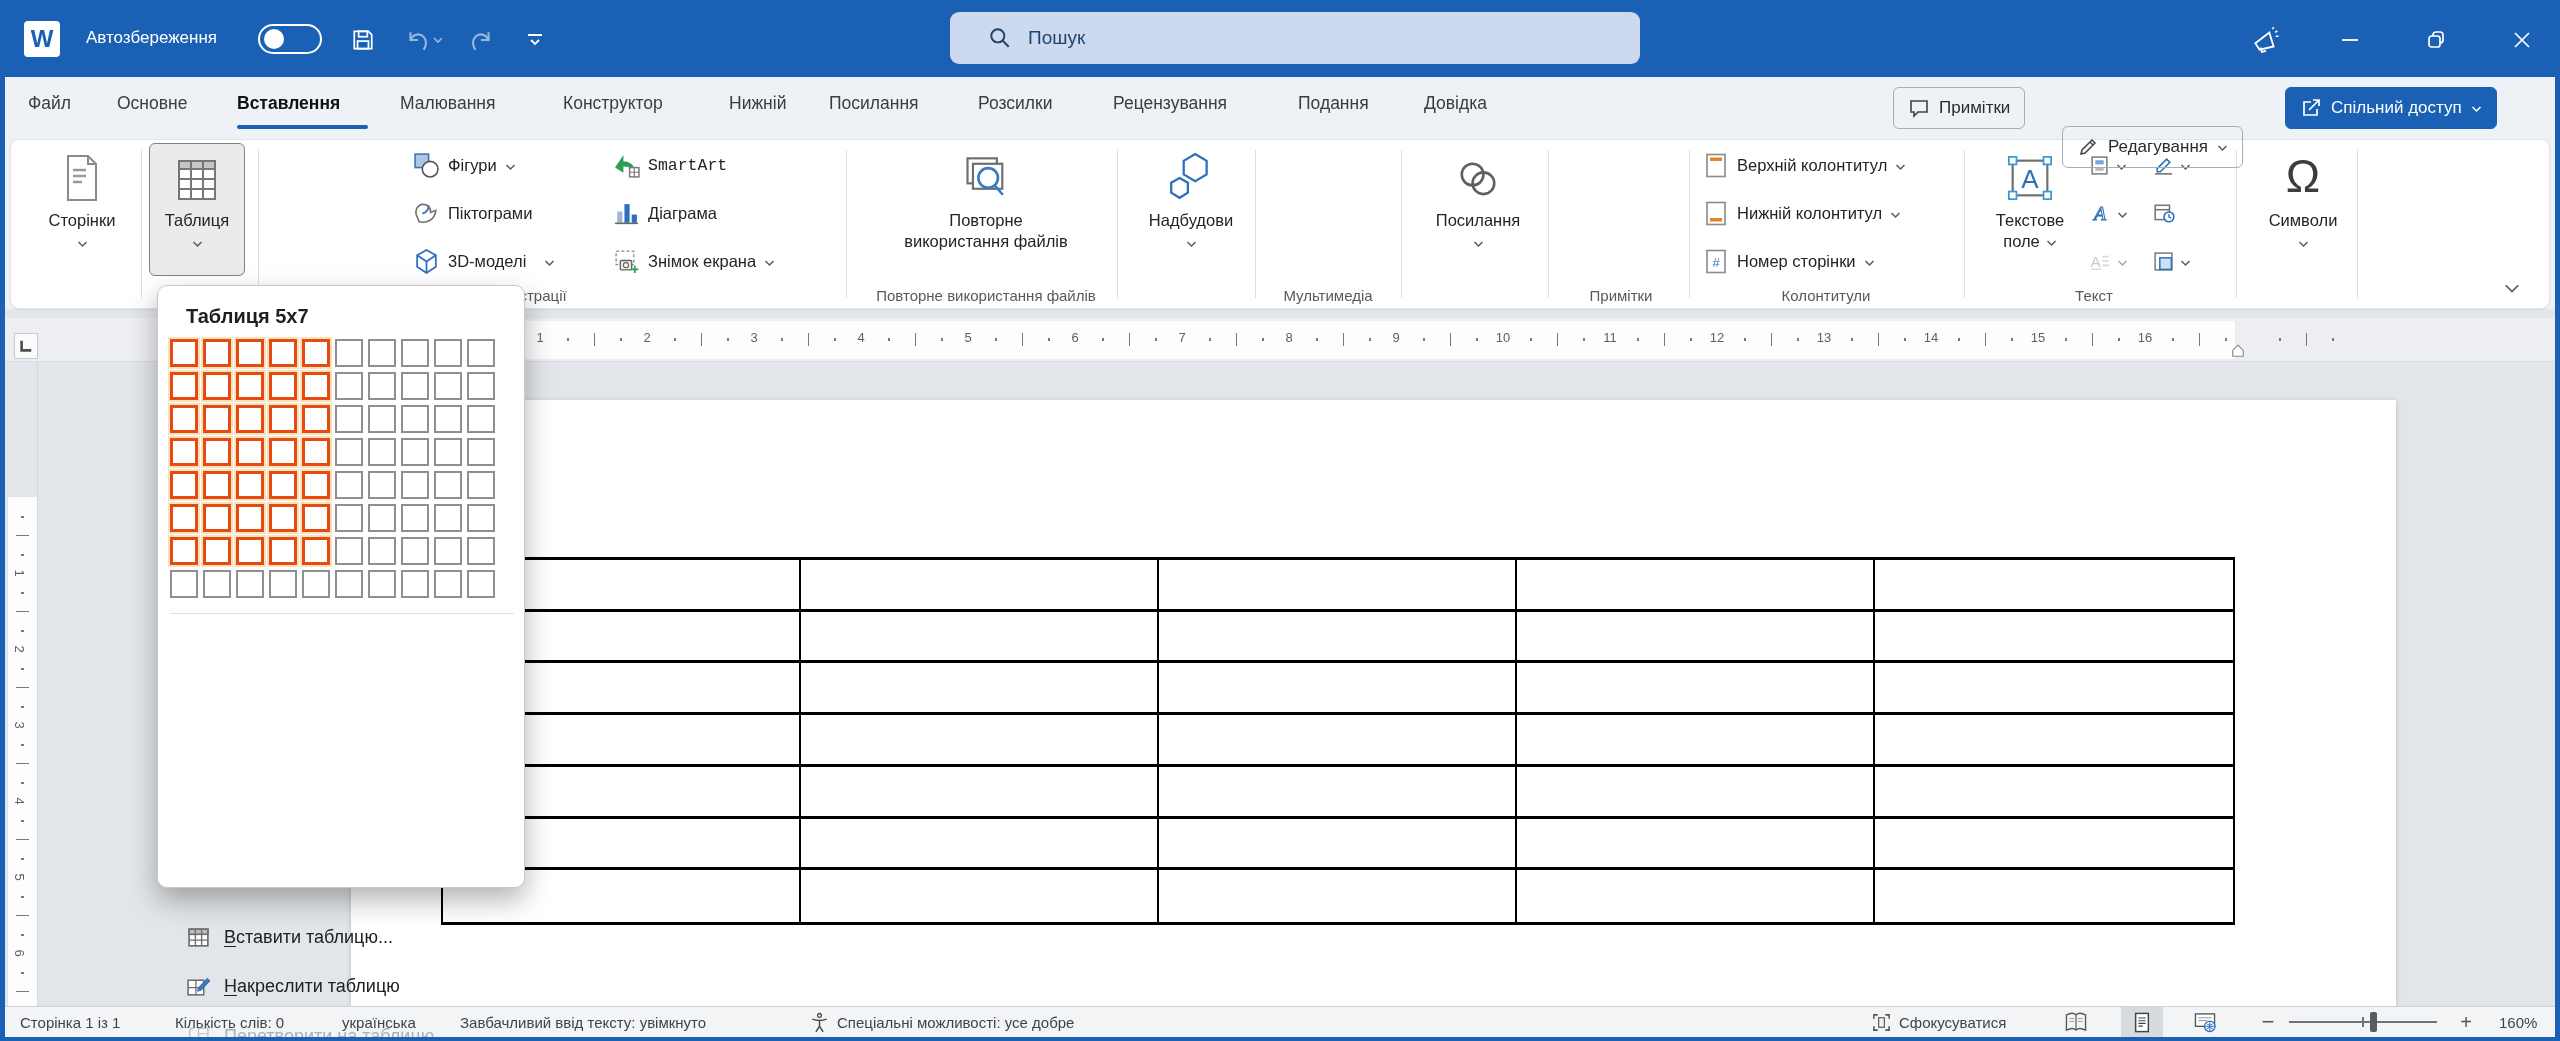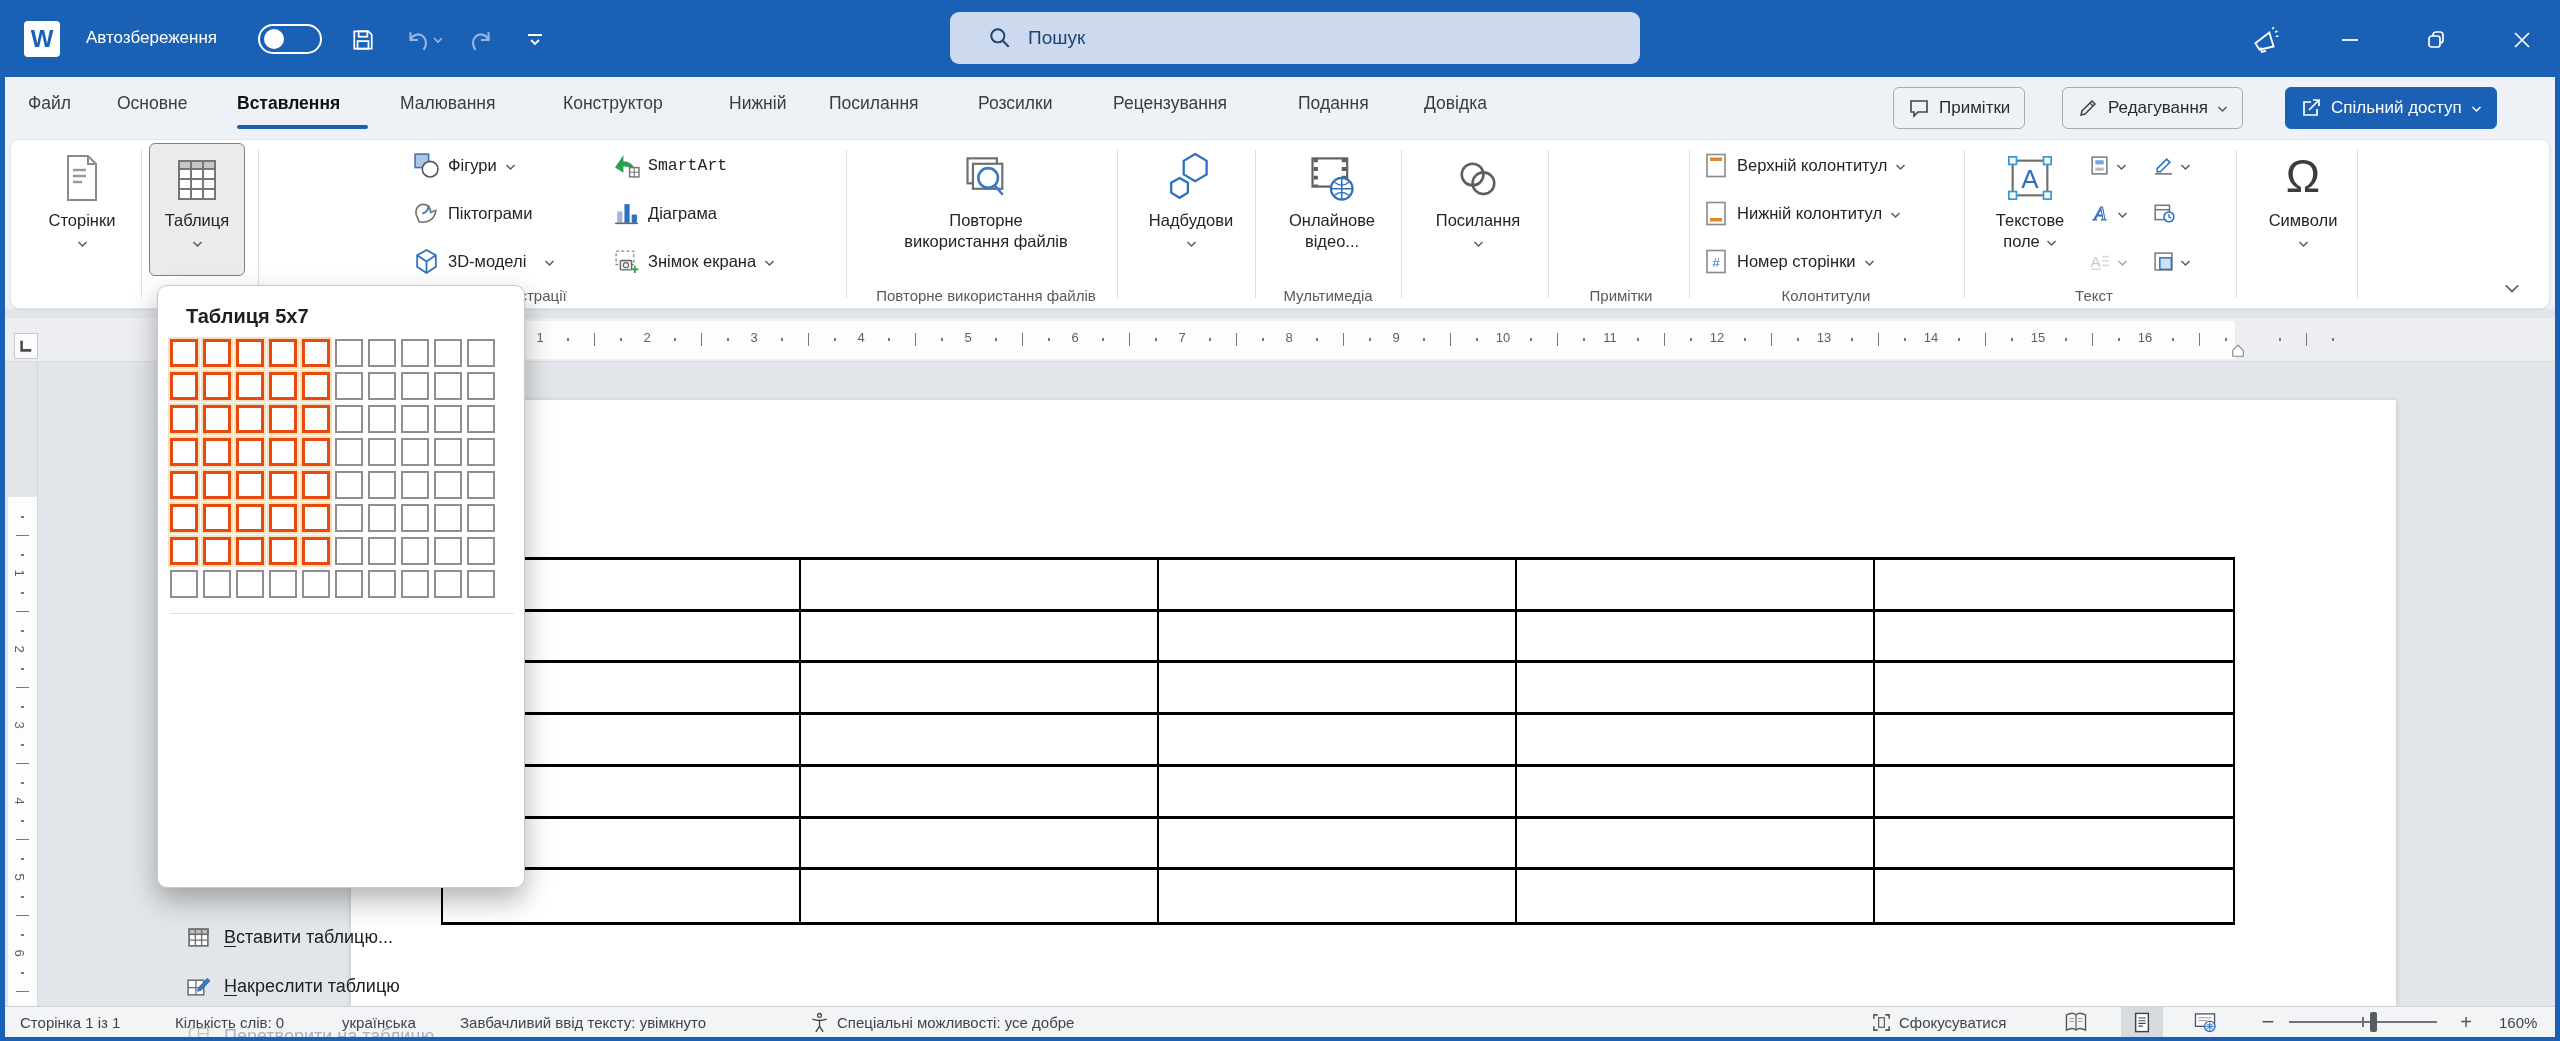--- a/index.html
+++ b/index.html
@@ -156,21 +156,21 @@
   <span class="rtab" style="left:1298px;">Подання</span>
   <span class="rtab" style="left:1424px;">Довідка</span>
   <div class="abs" id="tab-underline" style="left:237px;width:131px;"></div>
 
   <div class="pillbtn" style="left:1893px;">
     <svg width="22" height="22" viewBox="0 0 22 22">
         <path d="M3 4h16v11H10l-4 4v-4H3z" fill="none" stroke="#444" stroke-width="1.6"></path>
       </svg>
     <span>Примітки</span>
   </div>
-  <div class="pillbtn" style="left:2062px;">
+  <div class="pillbtn" style="left:2062px;margin-top:39px;">
     <svg width="22" height="22" viewBox="0 0 22 22">
         <path d="M4 18l1-4L15 4l3 3L8 17l-4 1z" fill="none" stroke="#444" stroke-width="1.5"></path>
         <path d="M13 6l3 3" stroke="#444" stroke-width="1.3"></path>
       </svg>
     <span>Редагування</span>
     <i><svg width="11" height="7" viewBox="0 0 10 7">
           <path d="M1 1l4 4 4-4" stroke="#5a5a5a" fill="none" stroke-width="1.5"></path>
         </svg></i>
   </div>
   <div class="pillbtn" id="share-btn" style="left:2285px;">
@@ -300,32 +300,20 @@
           <path d="M13 26l8 4.5v9.5L13 45l-8-5v-9.5z" fill="#fff" stroke="#2e6fbe" stroke-width="2.2"></path>
         </svg>
     </div>
     <span class="blabel">Надбудови</span>
     <span class="chevwrap"><i><svg width="11" height="7" viewBox="0 0 10 7">
             <path d="M1 1l4 4 4-4" stroke="#5a5a5a" fill="none" stroke-width="1.5"></path>
           </svg></i></span>
   </div>
   <div class="rdiv" style="left:1244px;"></div>
 
-  <div class="bigbtn" style="left:1252px;width:138px;">
-    <div class="bicon">
-      <svg width="52" height="50" viewBox="0 0 48 46">
-          <rect x="6" y="4" width="32" height="26" fill="#fff" stroke="#5f5f5f" stroke-width="2"></rect>
-          <path d="M9 4v26M35 4v26" stroke="#5f5f5f" stroke-width="4" stroke-dasharray="3.5 4.5"></path>
-          <circle cx="33" cy="32" r="10" fill="#fff" stroke="#2e6fbe" stroke-width="2"></circle>
-          <path d="M23.5 32h19M33 22.5v19M26.5 26c4 3.5 9 3.5 13 0M26.5 38c4-3.5 9-3.5 13 0" stroke="#2e6fbe" stroke-width="1.4" fill="none"></path>
-        </svg>
-    </div>
-    <span class="blabel">Онлайнове</span>
-    <span class="blabel" style="margin-top:0;">відео...</span>
-  </div>
   <span class="grplabel" style="left:1242px;width:150px;">Мультимедіа</span>
   <div class="rdiv" style="left:1390px;"></div>
 
   <div class="bigbtn" style="left:1398px;width:138px;">
     <div class="bicon">
       <svg width="52" height="48" viewBox="0 0 48 44">
           <circle cx="19" cy="17" r="10" fill="none" stroke="#5f5f5f" stroke-width="2.4"></circle>
           <circle cx="29" cy="25" r="10" fill="none" stroke="#5f5f5f" stroke-width="2.4"></circle>
         </svg>
     </div>

